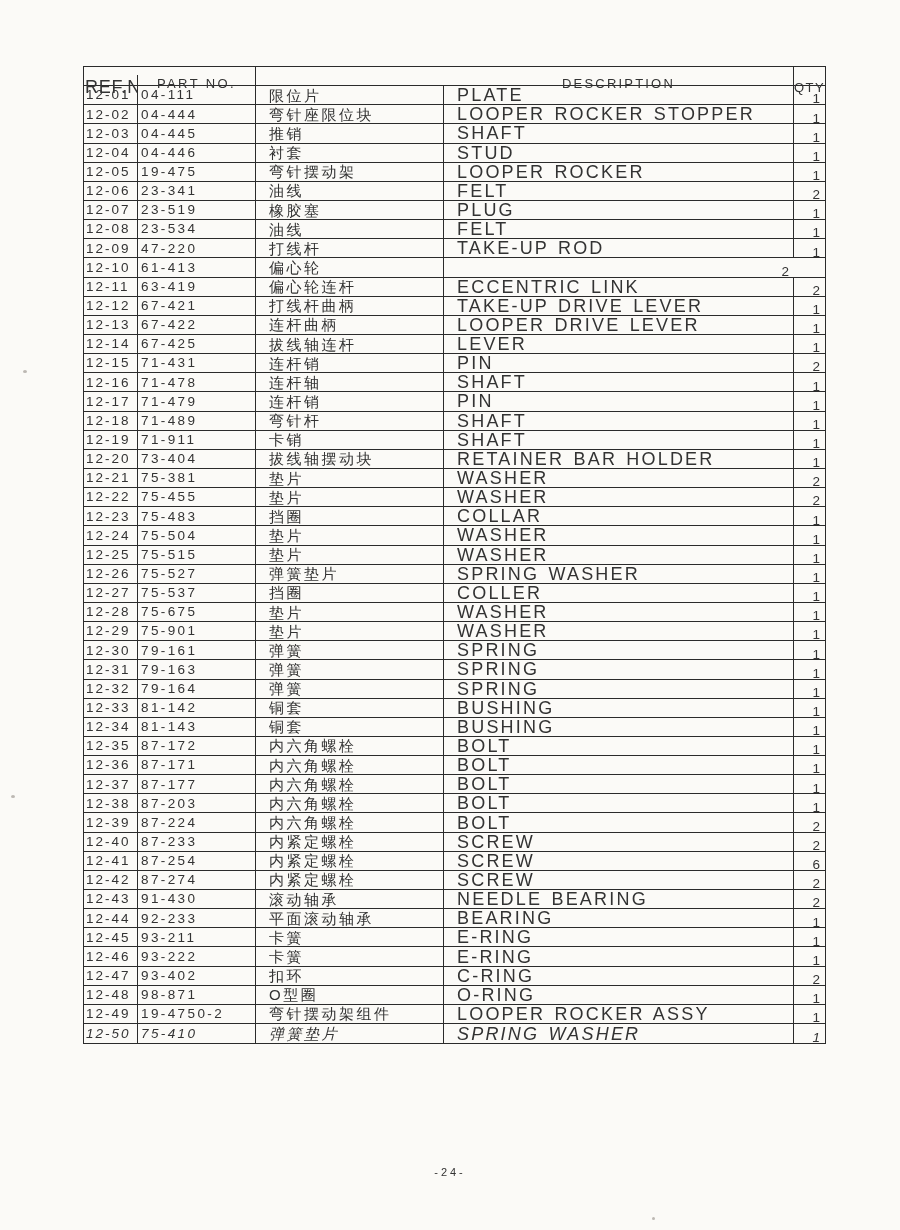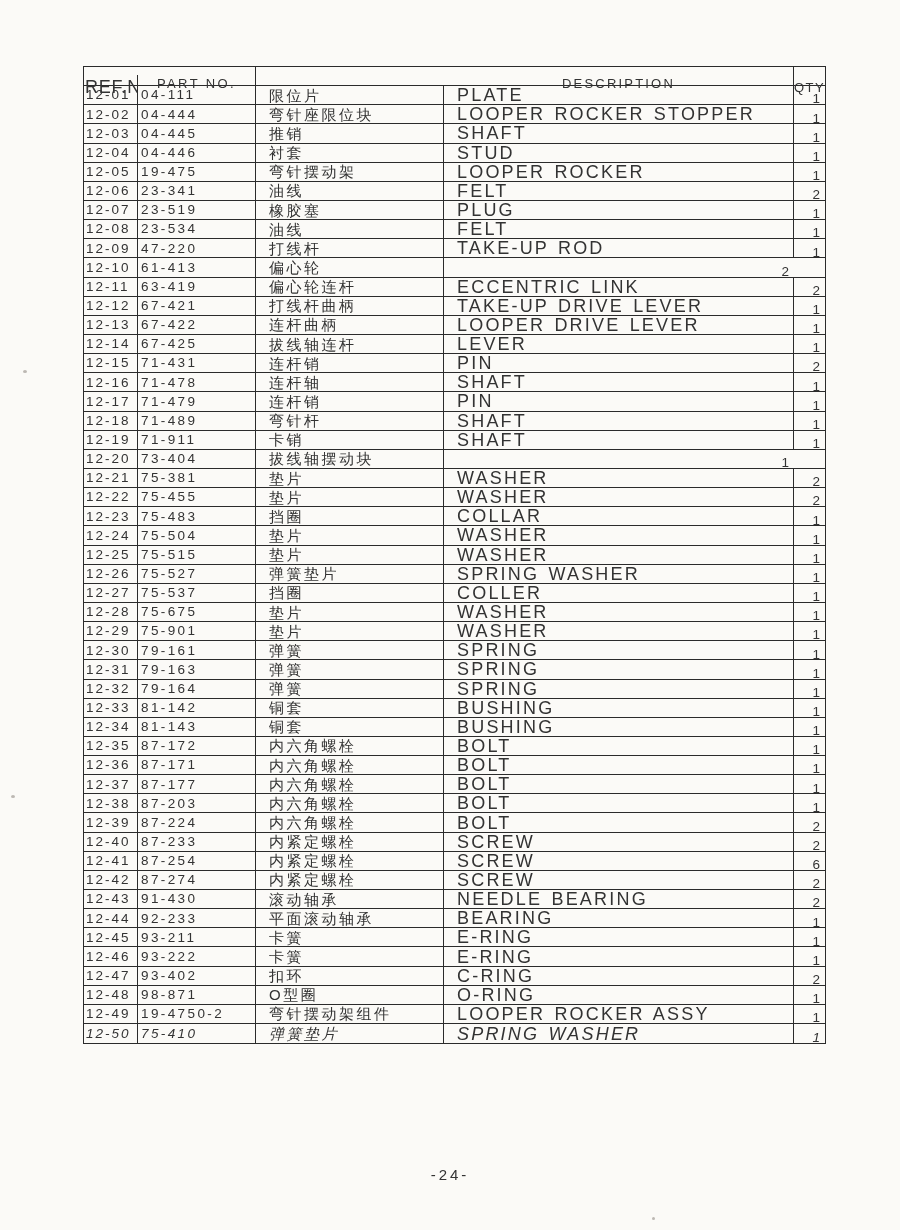--- a/index.html
+++ b/index.html
@@ -40,21 +40,21 @@
   .c-name { font-size: 15px;   letter-spacing: 2.5px; padding-left: 13px; }
   .c-desc { font-size: 18px; letter-spacing: 2.2px; word-spacing: 2px; padding-left: 13px; }
   .c-qty  { font-size: 13.5px; justify-content: flex-end; padding-right: 5px; margin-top: 8px; }
   .header .cell { font-size: 13px; }
   .header .c-ref  { letter-spacing: 0.8px; padding-left: 1px; font-size: 18px; margin-top: 8px; }
   .header .center { justify-content: center; padding-left: 0; }
   .header .c-name { white-space: pre; font-size: 15px; margin-top: 32px; }
   .header .c-qty  { justify-content: center; padding-right: 0; letter-spacing: 1.5px; font-size: 13px; }
   .pagenum {
     position: absolute; left: 0; right: 0; top: 1166px;
-    text-align: center; font-size: 15px; letter-spacing: 3px;
+    text-align: center; font-size: 11px; letter-spacing: 3px;
     color: var(--text, #333);
     font-family: "Liberation Sans", sans-serif;
   }
   .speck { position: absolute; background: #bcb8b3; border-radius: 50%; }
   .s1 { left: 23px; top: 370px; width: 4px; height: 3px; }
   .s2 { left: 11px; top: 795px; width: 4px; height: 3px; }
   .s3 { left: 652px; top: 1217px; width: 3px; height: 3px; }
 </style>
 </head>
 <body>
@@ -199,20 +199,21 @@
     <div class="cell c-ref">12-19</div>
     <div class="cell c-part">71-911</div>
     <div class="cell c-name">卡销</div>
     <div class="cell c-desc">SHAFT</div>
     <div class="cell c-qty">1</div>
   </div>
         <div class="prow">
     <div class="cell c-ref">12-20</div>
     <div class="cell c-part">73-404</div>
     <div class="cell c-name">拔线轴摆动块</div>
+    <div class="cell c-desc">RETAINER BAR HOLDER</div>
     <div class="cell c-qty">1</div>
   </div>
         <div class="prow">
     <div class="cell c-ref">12-21</div>
     <div class="cell c-part">75-381</div>
     <div class="cell c-name">垫片</div>
     <div class="cell c-desc">WASHER</div>
     <div class="cell c-qty">2</div>
   </div>
         <div class="prow">

